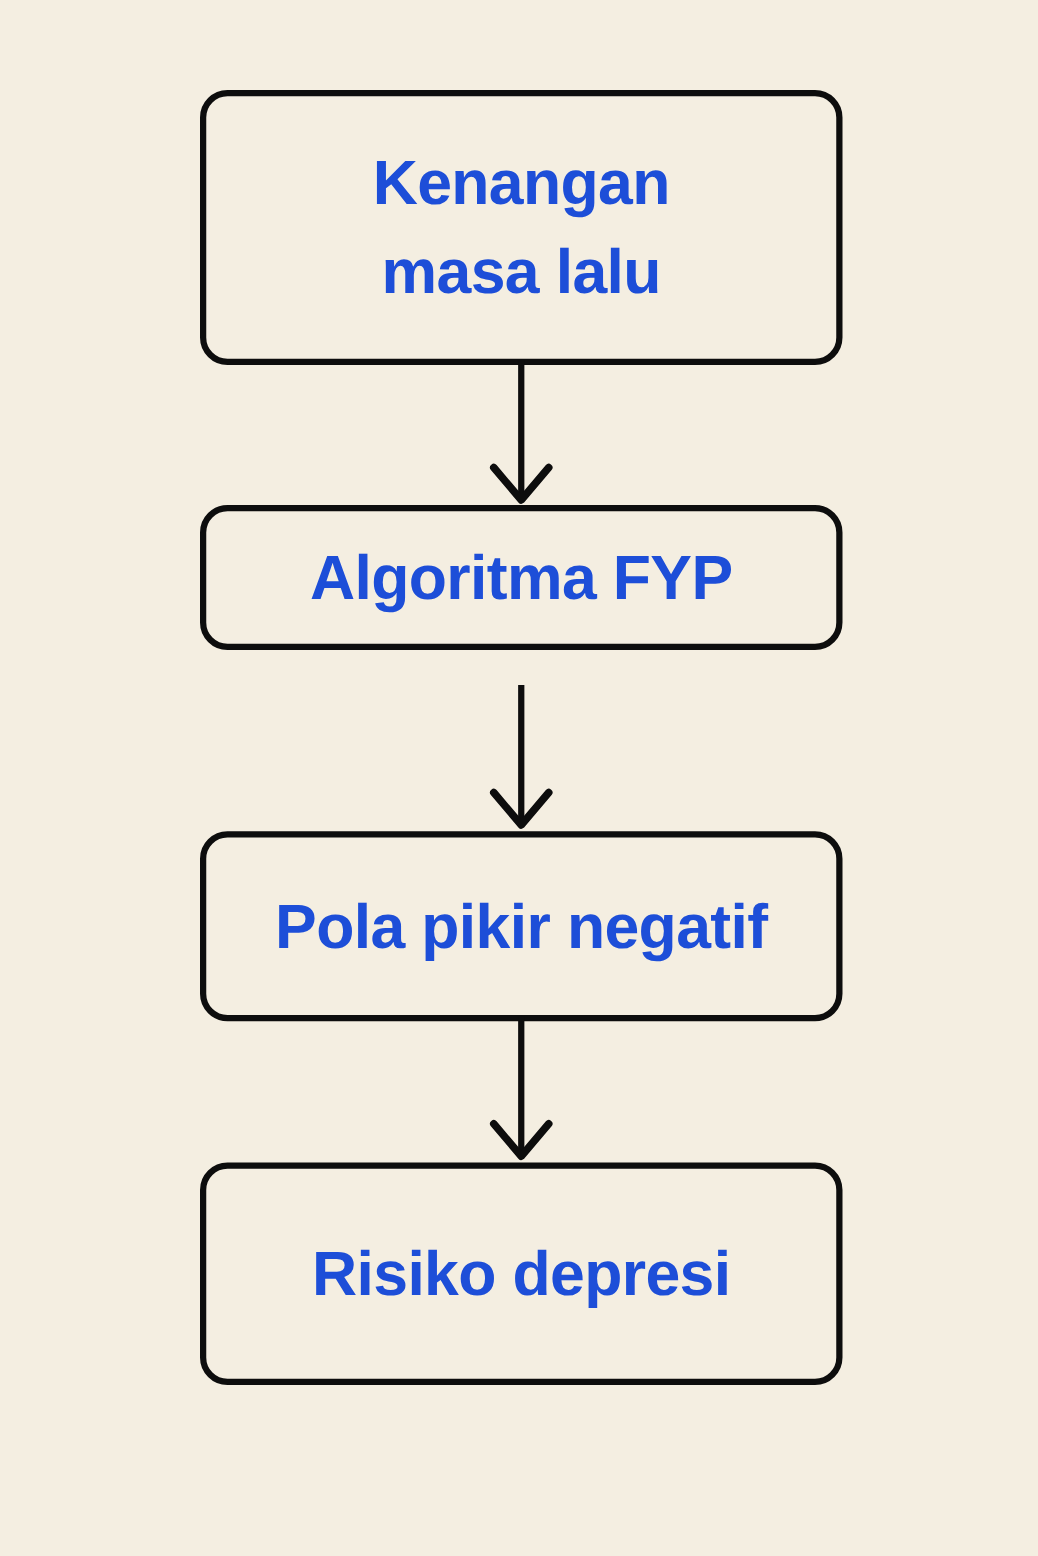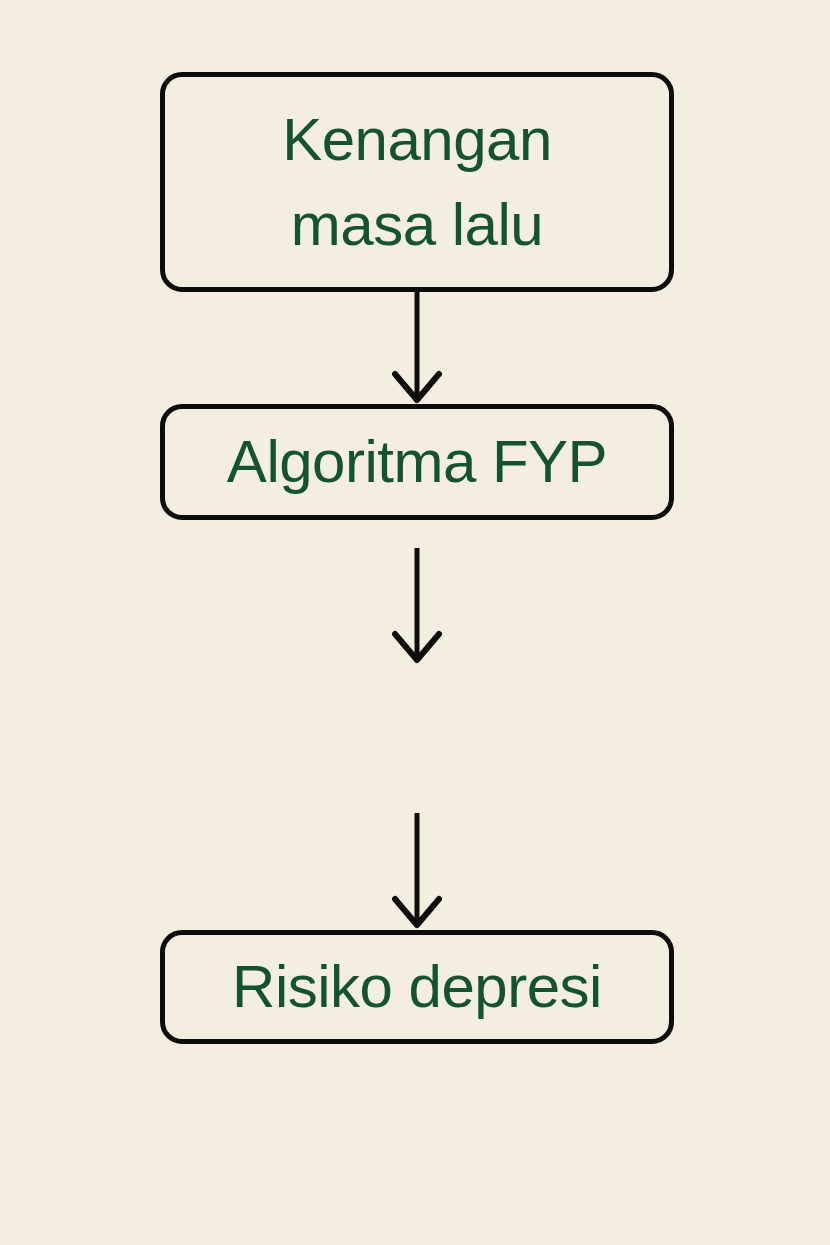--- a/index.html
+++ b/index.html
@@ -31,33 +31,33 @@
     background: #f4eee1;
     border: 5px solid #0d0d0d;
     border-radius: 22px;
     display: flex;
     align-items: center;
     justify-content: center;
     text-align: center;
   }
   .node-label {
     font-family: "Liberation Sans", sans-serif;
-    font-weight: normal;
-    font-size: 60px;
+    font-weight: bold;
+    font-size: 50px;
     line-height: 1.42;
     letter-spacing: -0.5px;
-    color: #14532d;
+    color: #1d4ed8;
     white-space: pre-line;
     padding: 0 10px;
   }
 
   #node-1 { top: 72px;  height: 220px; }
   #node-2 { top: 404px; height: 116px; }
   #node-3 { top: 665px; height: 152px; }
-  #node-4 { top: 930px; height: 114px; }
+  #node-4 { top: 930px; height: 178px; }
 
   
   .connector {
     position: absolute;
     left: 371px;
     width: 92px;
   }
   #connector-1 { top: 288px; height: 122px; }
   #connector-2 { top: 548px; height: 122px; }
   #connector-3 { top: 813px; height: 122px; }
@@ -85,20 +85,23 @@
     <span class="node-label">Algoritma FYP</span>
   </div>
 
   <div class="connector" id="connector-2">
     <svg viewBox="0 0 92 122" preserveAspectRatio="none" aria-hidden="true">
       <path d="M46 0 L46 110" fill="none" stroke="#0d0d0d" stroke-width="5" stroke-linecap="round"></path>
       <path d="M24 86 L46 112 L68 86" fill="none" stroke="#0d0d0d" stroke-width="6" stroke-linecap="round" stroke-linejoin="round"></path>
     </svg>
   </div>
 
+  <div class="node" id="node-3">
+    <span class="node-label">Pola pikir negatif</span>
+  </div>
 
   <div class="connector" id="connector-3">
     <svg viewBox="0 0 92 122" preserveAspectRatio="none" aria-hidden="true">
       <path d="M46 0 L46 110" fill="none" stroke="#0d0d0d" stroke-width="5" stroke-linecap="round"></path>
       <path d="M24 86 L46 112 L68 86" fill="none" stroke="#0d0d0d" stroke-width="6" stroke-linecap="round" stroke-linejoin="round"></path>
     </svg>
   </div>
 
   <div class="node" id="node-4">
     <span class="node-label">Risiko depresi</span>

